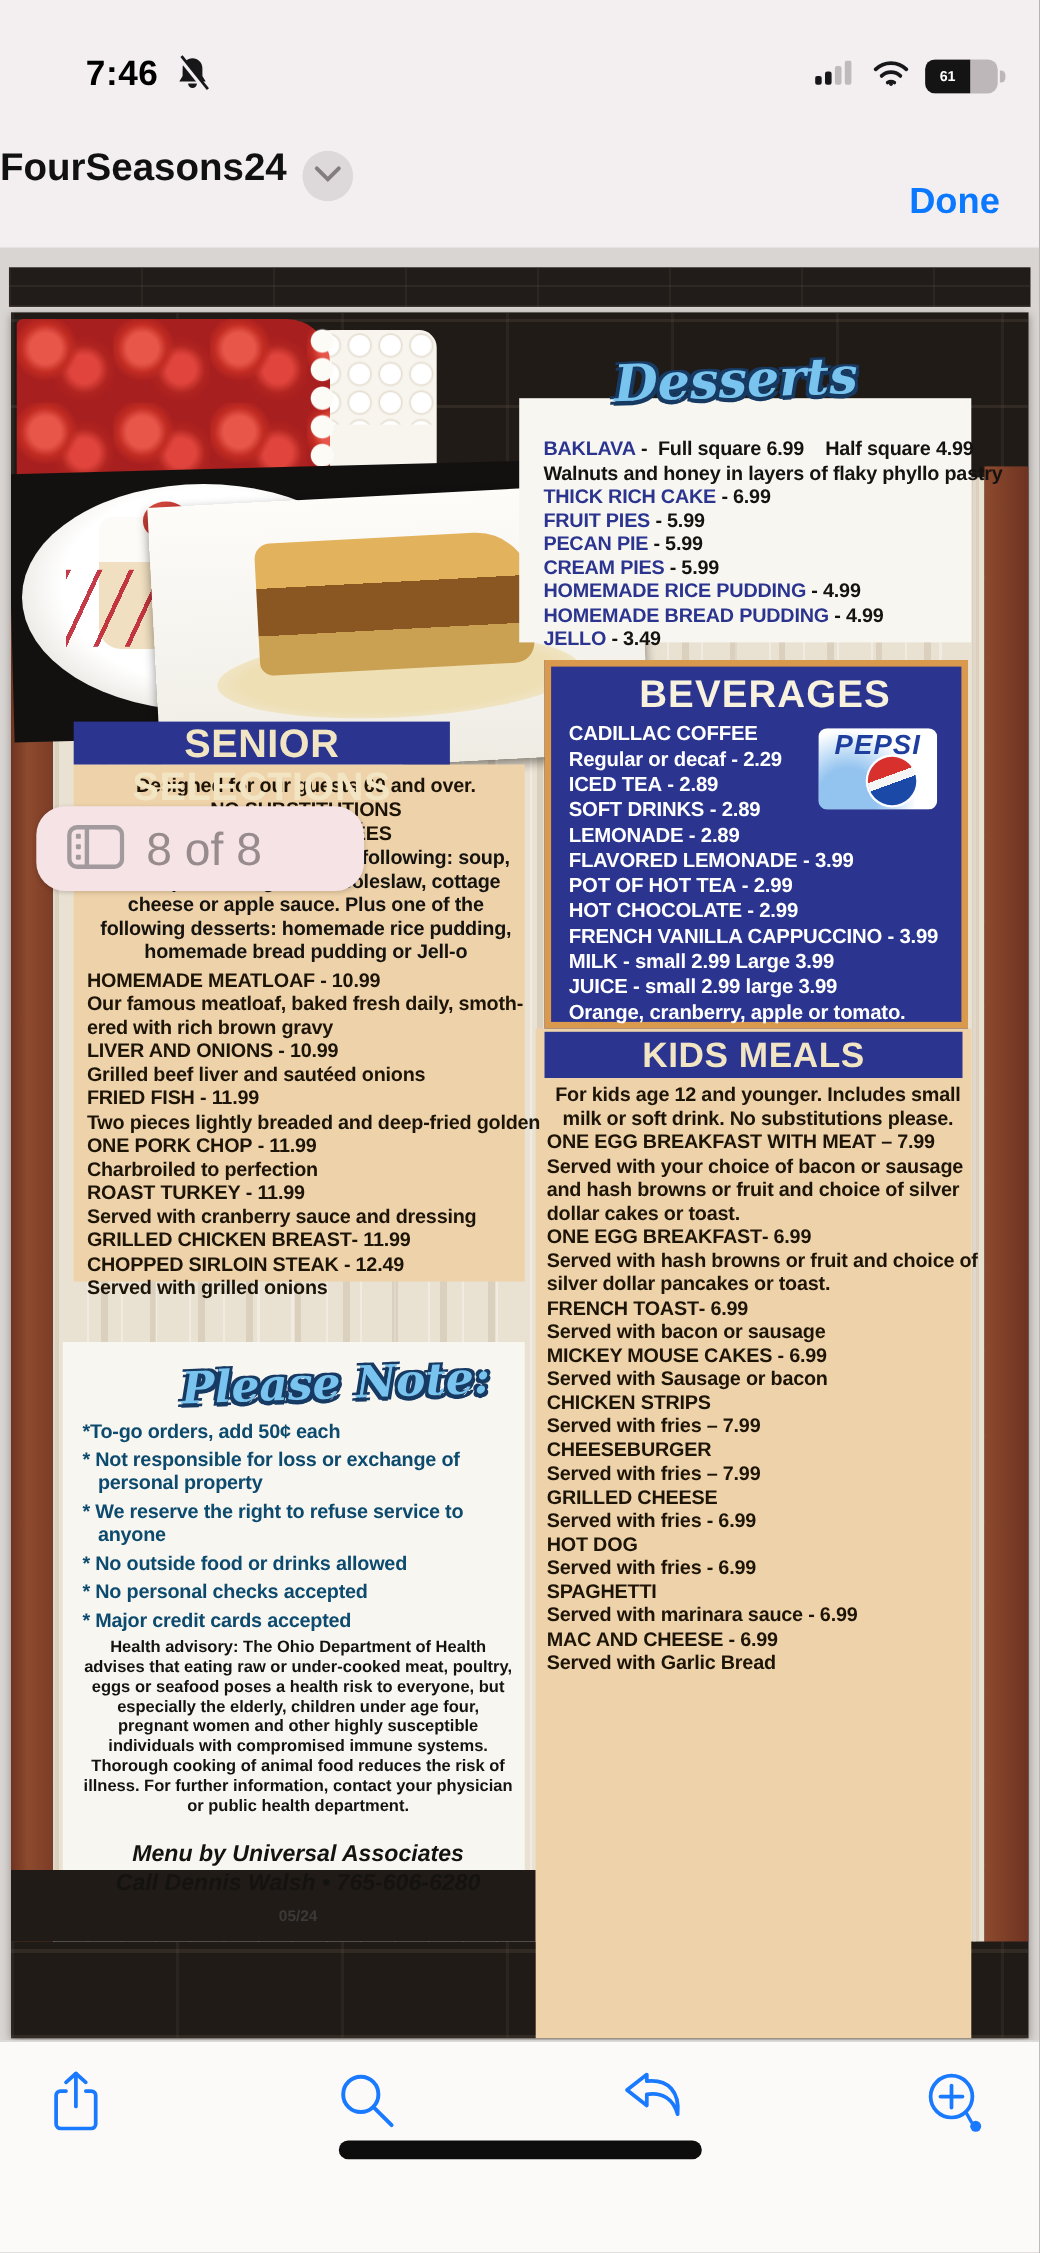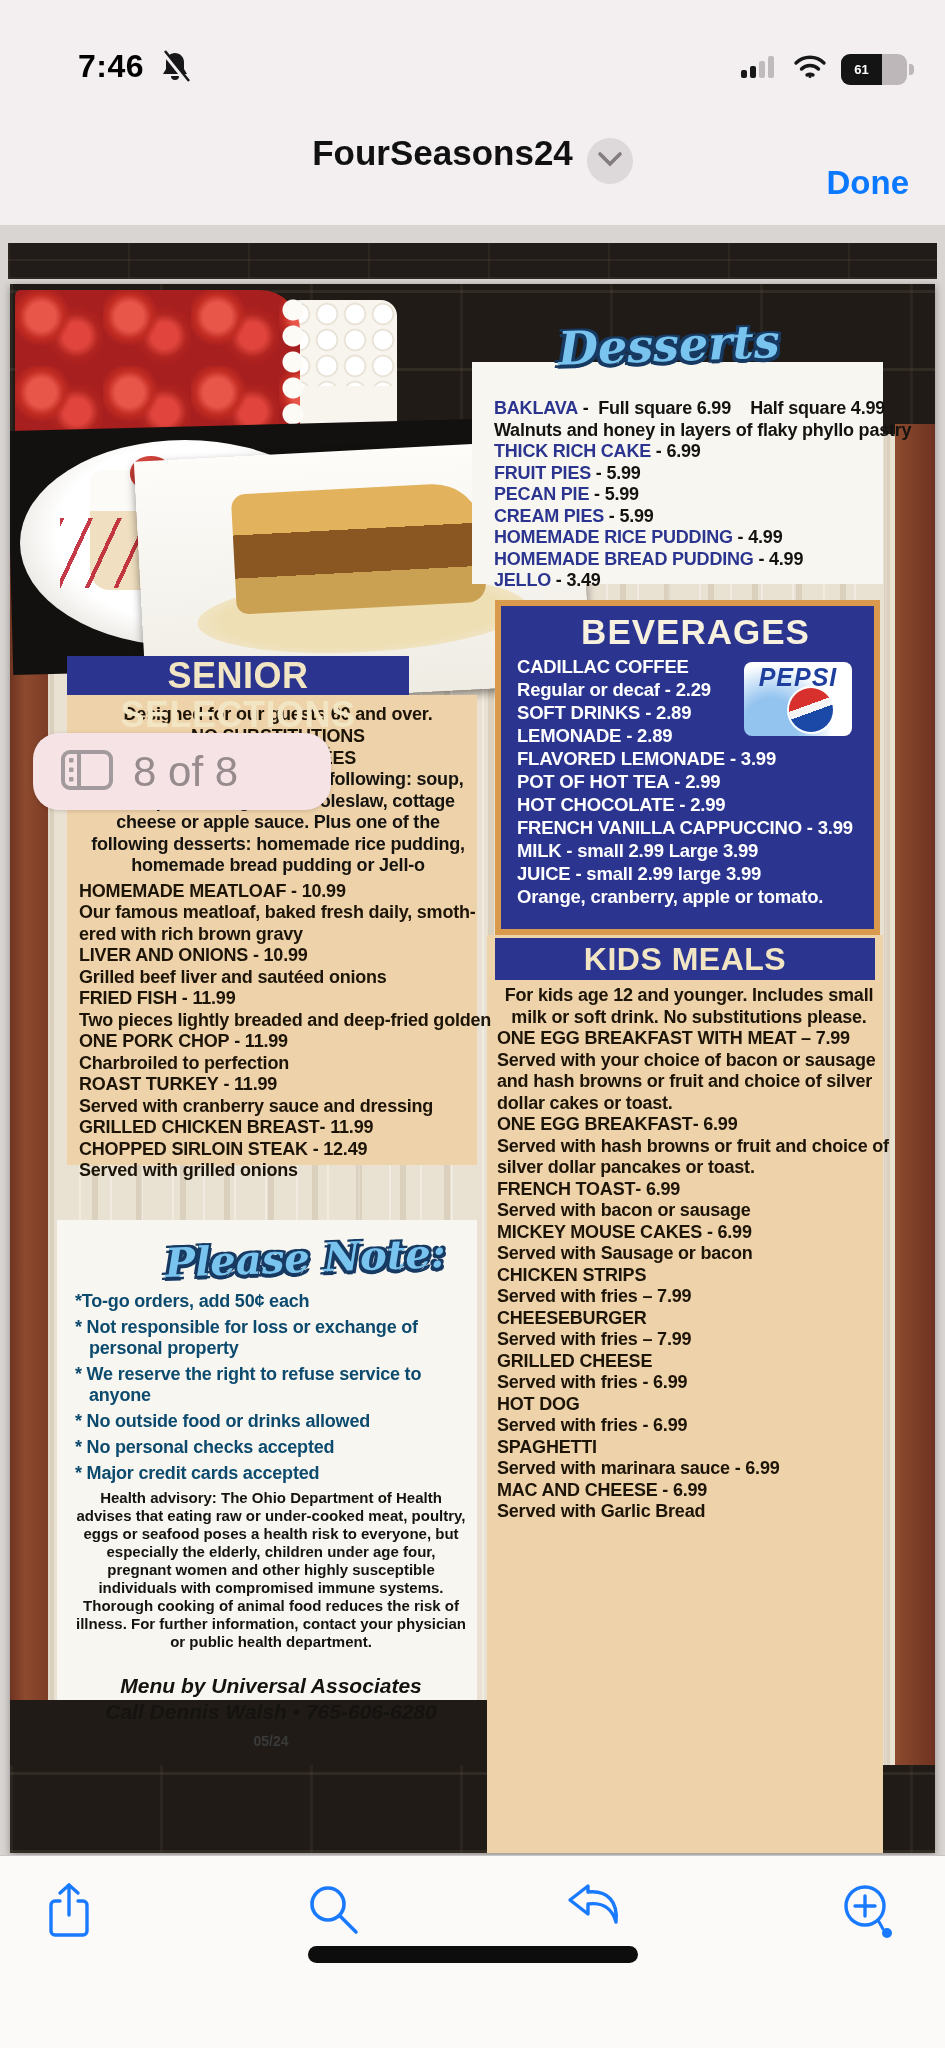--- a/index.html
+++ b/index.html
@@ -11,21 +11,21 @@
   .sb-time{position:absolute;left:78px;top:48px;font-size:32px;font-weight:700;color:#000000;letter-spacing:.5px;}
   .sb-bell{position:absolute;left:160px;top:50px;}
   .sb-right{position:absolute;right:38px;top:54px;display:flex;align-items:center;gap:14px;}
   .battery{position:relative;width:66px;height:31px;border-radius:9px;overflow:hidden;background:#bdb7b9;display:flex;}
   .battery-fill{width:62%;height:100%;background:#141414;color:#fff;font-size:13px;font-weight:700;display:flex;align-items:center;justify-content:center;}
   .battery-cap{position:absolute;right:-7px;top:10px;width:5px;height:11px;border-radius:0 4px 4px 0;background:#bdb7b9;}
   .batt-wrap{position:relative;}
 
   
   .nav-header{position:absolute;left:0;top:115px;width:945px;height:110px;}
-  .title-wrap{position:absolute;left:0;right:0;top:18px;text-align:center;}
+  .title-wrap{position:absolute;left:0;right:0;top:18px;text-align:left;}
   .doc-title{font-size:35px;font-weight:700;color:#111;}
   .title-chevron{display:inline-flex;align-items:center;justify-content:center;width:46px;height:46px;border-radius:50%;background:#ddd8d9;vertical-align:middle;margin-left:14px;border:none;}
   .done{position:absolute;right:30px;top:20px;background:none;border:none;font-size:33px;font-weight:600;color:var(--ios-blue);margin-top:28px;}
 
   
   .doc-area{position:absolute;left:0;top:225px;width:945px;height:1630px;background:#d9d5d3;}
   .prev-strip{position:absolute;left:8px;top:0;width:929px;height:54px;overflow:hidden;}
   .prev-white{position:absolute;left:0;top:0;width:100%;height:18px;background:#fbfafa;overflow:hidden;}
   .prev-txt{position:absolute;top:-5px;font-size:16px;font-weight:700;color:#2b2b2b;white-space:pre;}
   .prev-txt.l{left:32px;}
@@ -206,20 +206,21 @@
         <div class="pepsi">
           <div class="pepsi-word">PEPSI</div>
           <div class="pepsi-globe"></div>
         </div>
         <div>
 
             <div class="mline"><span class="mname">CADILLAC COFFEE</span></div>
 
             <div class="mline"><span class="mdesc">Regular or decaf - 2.29</span></div>
 
+            <div class="mline"><span class="mname">ICED TEA</span><span class="mrest"> - 2.89</span></div>
 
             <div class="mline"><span class="mname">SOFT DRINKS</span><span class="mrest"> - 2.89</span></div>
 
             <div class="mline"><span class="mname">LEMONADE</span><span class="mrest"> - 2.89</span></div>
 
             <div class="mline"><span class="mname">FLAVORED LEMONADE</span><span class="mrest"> - 3.99</span></div>
 
             <div class="mline"><span class="mname">POT OF HOT TEA</span><span class="mrest"> - 2.99</span></div>
 
             <div class="mline"><span class="mname">HOT CHOCOLATE</span><span class="mrest"> - 2.99</span></div>

